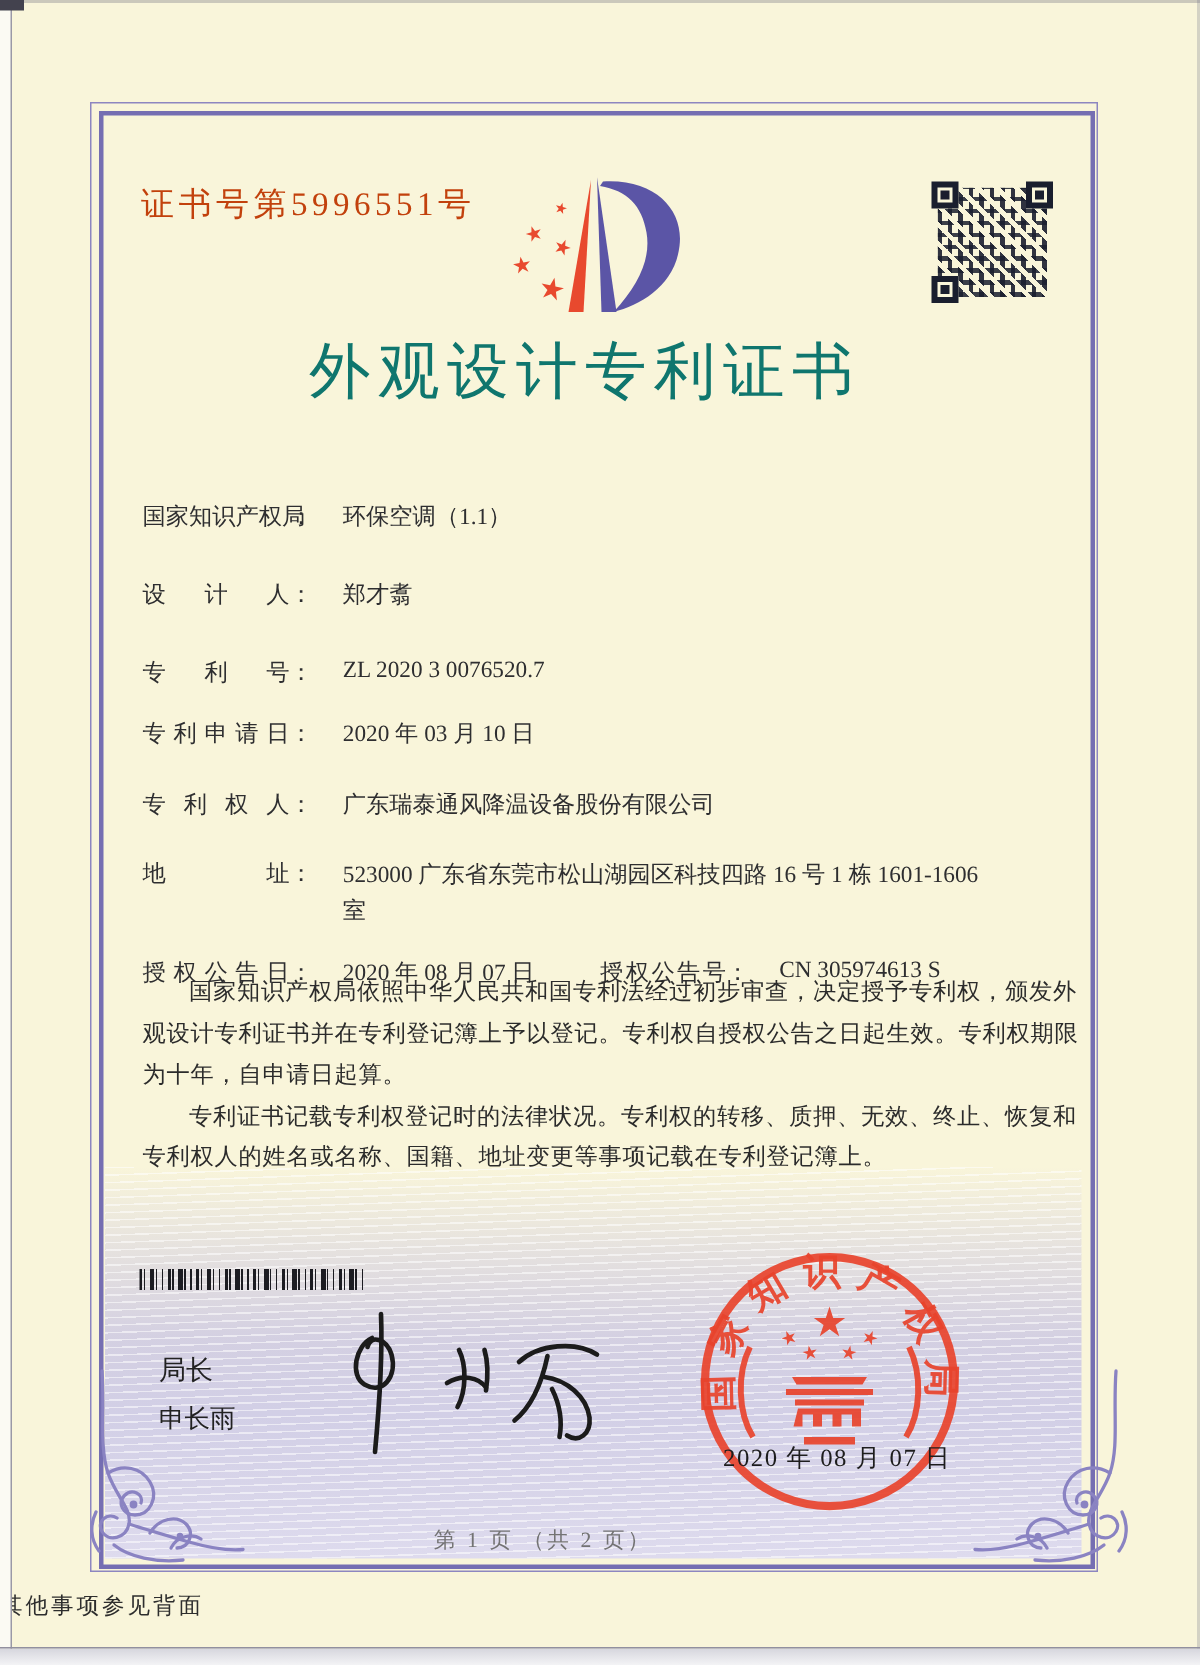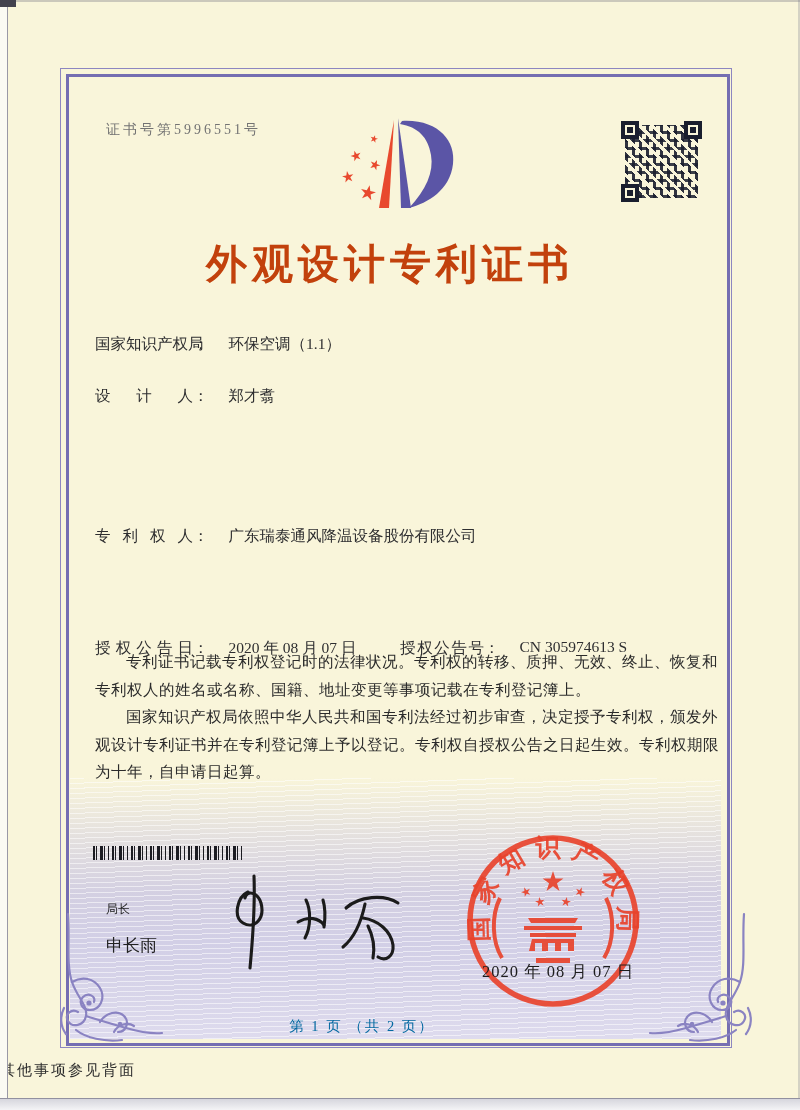--- a/index.html
+++ b/index.html
@@ -32,23 +32,23 @@
       rgba(205,201,227,.85) 115px,
       #d2cfe6 165px,
       #d9d6ea 225px,
       #dedbee 261px);
   }
   .band::after{
     content:"";position:absolute;inset:0;
     background:repeating-linear-gradient(178deg,rgba(255,255,255,.55) 0 1px,rgba(255,255,255,0) 1px 5px);
   }
 
-  .cert-no{position:absolute;left:94px;top:121px;font-size:14px;letter-spacing:3px;color:#737373;margin-left:12px;}
-  .title{position:absolute;left:60px;top:237px;width:660px;text-align:center;
-         font-size:41px;font-weight:700;letter-spacing:5px;color:#c2410c;}
+  .cert-no{position:absolute;left:94px;top:121px;font-size:22px;letter-spacing:3px;color:#c2410c;}
+  .title{position:absolute;left:60px;top:220px;width:660px;text-align:center;
+         font-size:41px;font-weight:400;letter-spacing:5px;color:#0f766e;}
 
   .field-row{position:absolute;left:95px;font-size:15.5px;color:#2e2e30;white-space:nowrap;}
   .r1{top:334px}.r2{top:386px}.r3{top:438px}.r4{top:479px}.r5{top:526px}.r6{top:572px}.r7{top:638px}
   .lbl{display:inline-block;width:98px;text-align:justify;text-align-last:justify;vertical-align:top;}
   .colon{display:inline-block;vertical-align:top;}
   .val{margin-left:20px;vertical-align:top;}
   .val-wrap{display:inline-block;width:428px;white-space:normal;line-height:24px;}
   .grant-no-group{position:absolute;left:305px;top:0;white-space:nowrap;}
   .r7 .lbl{width:84px;}
 
@@ -57,28 +57,28 @@
   .body-text p{margin:0;text-indent:2em;}
 
   .barcode{position:absolute;left:93px;top:846px;width:150px;height:14px;
     background:repeating-linear-gradient(90deg,
       #1c1c22 0 2px, rgba(0,0,0,0) 2px 3px,
       #1c1c22 3px 4px, rgba(0,0,0,0) 4px 7px,
       #1c1c22 7px 10px, rgba(0,0,0,0) 10px 11px,
       #1c1c22 11px 12px, rgba(0,0,0,0) 12px 15px,
       #1c1c22 15px 16px, rgba(0,0,0,0) 16px 19px);}
 
-  .signer-title{position:absolute;left:106px;top:901px;font-size:12px;color:#222;font-family:Liberation Serif, serif;}
+  .signer-title{position:absolute;left:106px;top:901px;font-size:18px;color:#222;font-family:Liberation Serif, serif;}
   .signer-name{position:absolute;left:106px;top:934px;font-size:17px;color:#222;font-family:"Liberation Sans","DejaVu Sans",sans-serif;}
   .signature{position:absolute;left:222px;top:872px;}
 
   .seal{position:absolute;left:462px;top:830px;}
   .seal-date{position:absolute;left:482px;top:961px;font-size:16.5px;letter-spacing:1px;color:#1d1d1d;z-index:5;}
 
-  .page-info{position:absolute;left:30px;top:1017px;width:664px;text-align:center;font-size:14.5px;letter-spacing:2px;color:#0369a1;z-index:4;}
+  .page-info{position:absolute;left:30px;top:1017px;width:664px;text-align:center;font-size:14.5px;letter-spacing:2px;color:#737373;z-index:4;}
   .back-note{position:absolute;left:0px;top:1061px;width:724px;text-align:left;font-size:15px;letter-spacing:2px;color:#2d2d2d;}
 
   .logo{position:absolute;left:322px;top:108px;}
   .qr{position:absolute;left:621px;top:121px;width:81px;height:81px;}
   .qr .modules{position:absolute;inset:4px;
     background:
       repeating-linear-gradient(90deg,rgba(26,30,46,.9) 0 3px,rgba(0,0,0,0) 3px 7px),
       repeating-linear-gradient(0deg,rgba(26,30,46,.85) 0 3px,rgba(0,0,0,0) 3px 8px);
     -webkit-mask:repeating-linear-gradient(45deg,#000 0 6px,rgba(0,0,0,0) 6px 9px);
             mask:repeating-linear-gradient(45deg,#000 0 6px,rgba(0,0,0,0) 6px 9px);}
@@ -150,35 +150,44 @@
   </div>
 
   <div class="title">外观设计专利证书</div>
 
   <div class="field-row r1">
     <span class="lbl">国家知识产权局</span><span class="colon">：</span><span class="val">环保空调（1.1）</span>
   </div>
   <div class="field-row r2">
     <span class="lbl">设计人</span><span class="colon">：</span><span class="val">郑才翥</span>
   </div>
+  <div class="field-row r3">
+    <span class="lbl">专利号</span><span class="colon">：</span><span class="val">ZL 2020 3 0076520.7</span>
+  </div>
+  <div class="field-row r4">
+    <span class="lbl">专利申请日</span><span class="colon">：</span><span class="val">2020 年 03 月 10 日</span>
+  </div>
   <div class="field-row r5">
     <span class="lbl">专利权人</span><span class="colon">：</span><span class="val">广东瑞泰通风降温设备股份有限公司</span>
+  </div>
+  <div class="field-row r6">
+    <span class="lbl">地址</span><span class="colon">：</span><span class="val val-wrap">523000 广东省东莞市松山湖园区科技四路 16 号 1 栋 1601-1606 室</span>
   </div>
   <div class="field-row r7">
     <span>
       <span class="lbl" style="width:98px">授权公告日</span><span class="colon">：</span><span class="val">2020 年 08 月 07 日</span>
     </span>
     <span class="grant-no-group">
       <span class="lbl">授权公告号</span><span class="colon">：</span><span class="val">CN 305974613 S</span>
     </span>
   </div>
 
   <div class="body-text">
+    <p>国家知识产权局依照中华人民共和国专利法经过初步审查，决定授予专利权，颁发外观设计专利证书并在专利登记簿上予以登记。专利权自授权公告之日起生效。专利权期限为十年，自申请日起算。</p>
     <p>专利证书记载专利权登记时的法律状况。专利权的转移、质押、无效、终止、恢复和专利权人的姓名或名称、国籍、地址变更等事项记载在专利登记簿上。</p>
-    <p>国家知识产权局依照中华人民共和国专利法经过初步审查，决定授予专利权，颁发外观设计专利证书并在专利登记簿上予以登记。专利权自授权公告之日起生效。专利权期限为十年，自申请日起算。</p>
   </div>
 
   <div class="barcode"></div>
 
   <div class="signer-title">局长</div>
   <div class="signer-name">申长雨</div>
 
   <svg class="signature" width="185" height="100" viewBox="0 0 185 100">
     <g fill="none" stroke="#1b1b1b" stroke-width="3.1" stroke-linecap="round" stroke-linejoin="round">
       <path d="M26,20 C15,25 11,45 21,51 C33,58 43,46 39,31 C36,21 25,17 23,26"></path>

